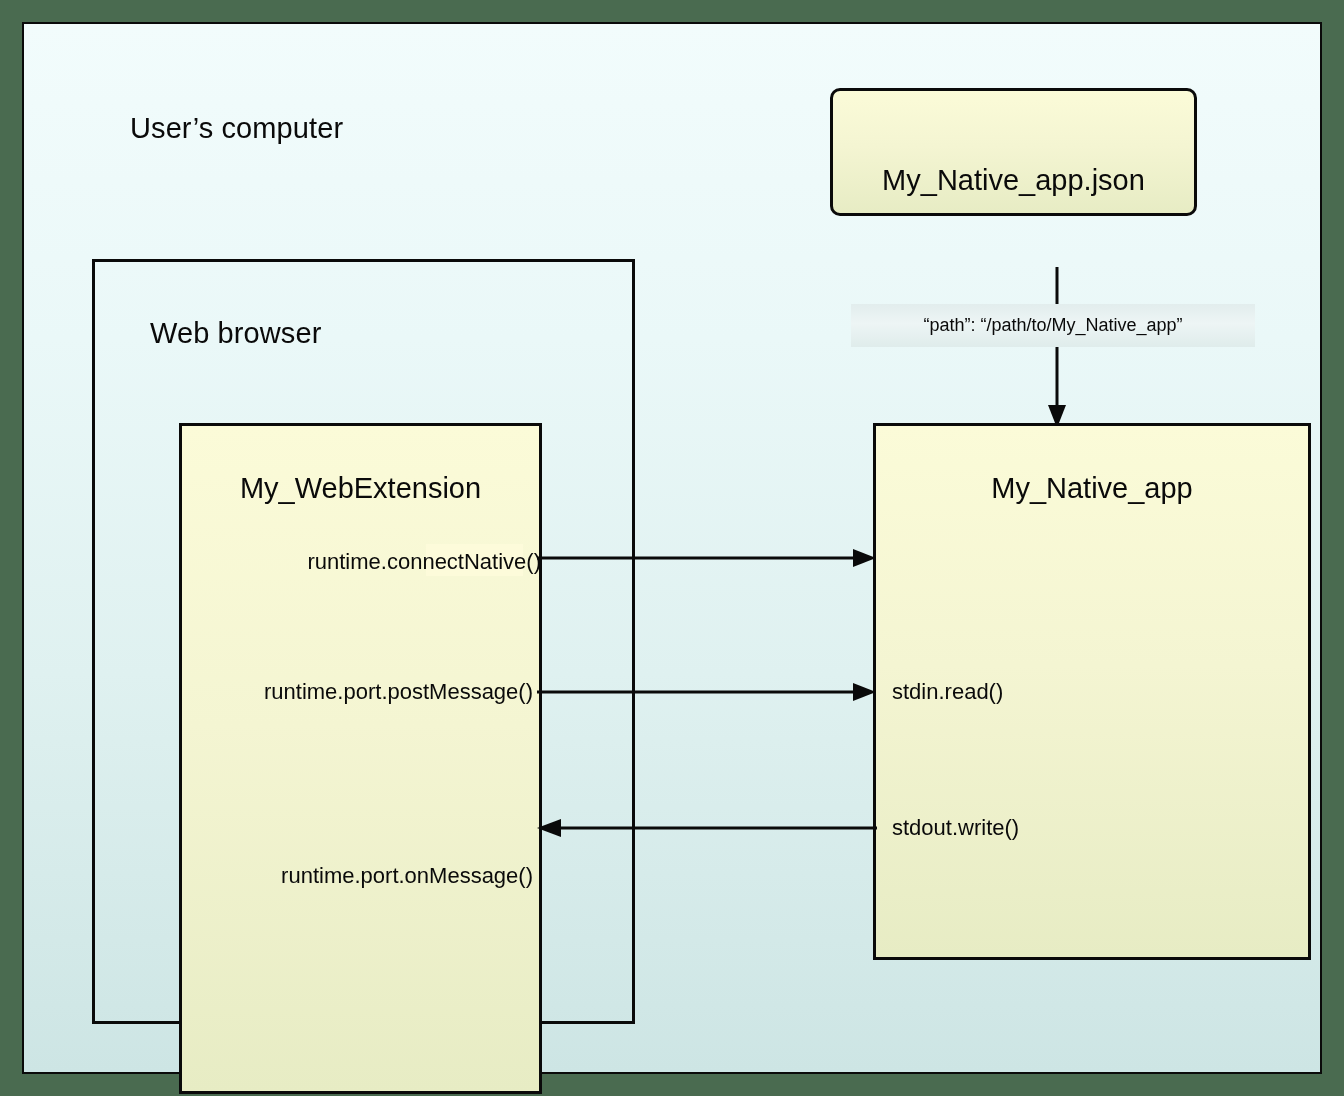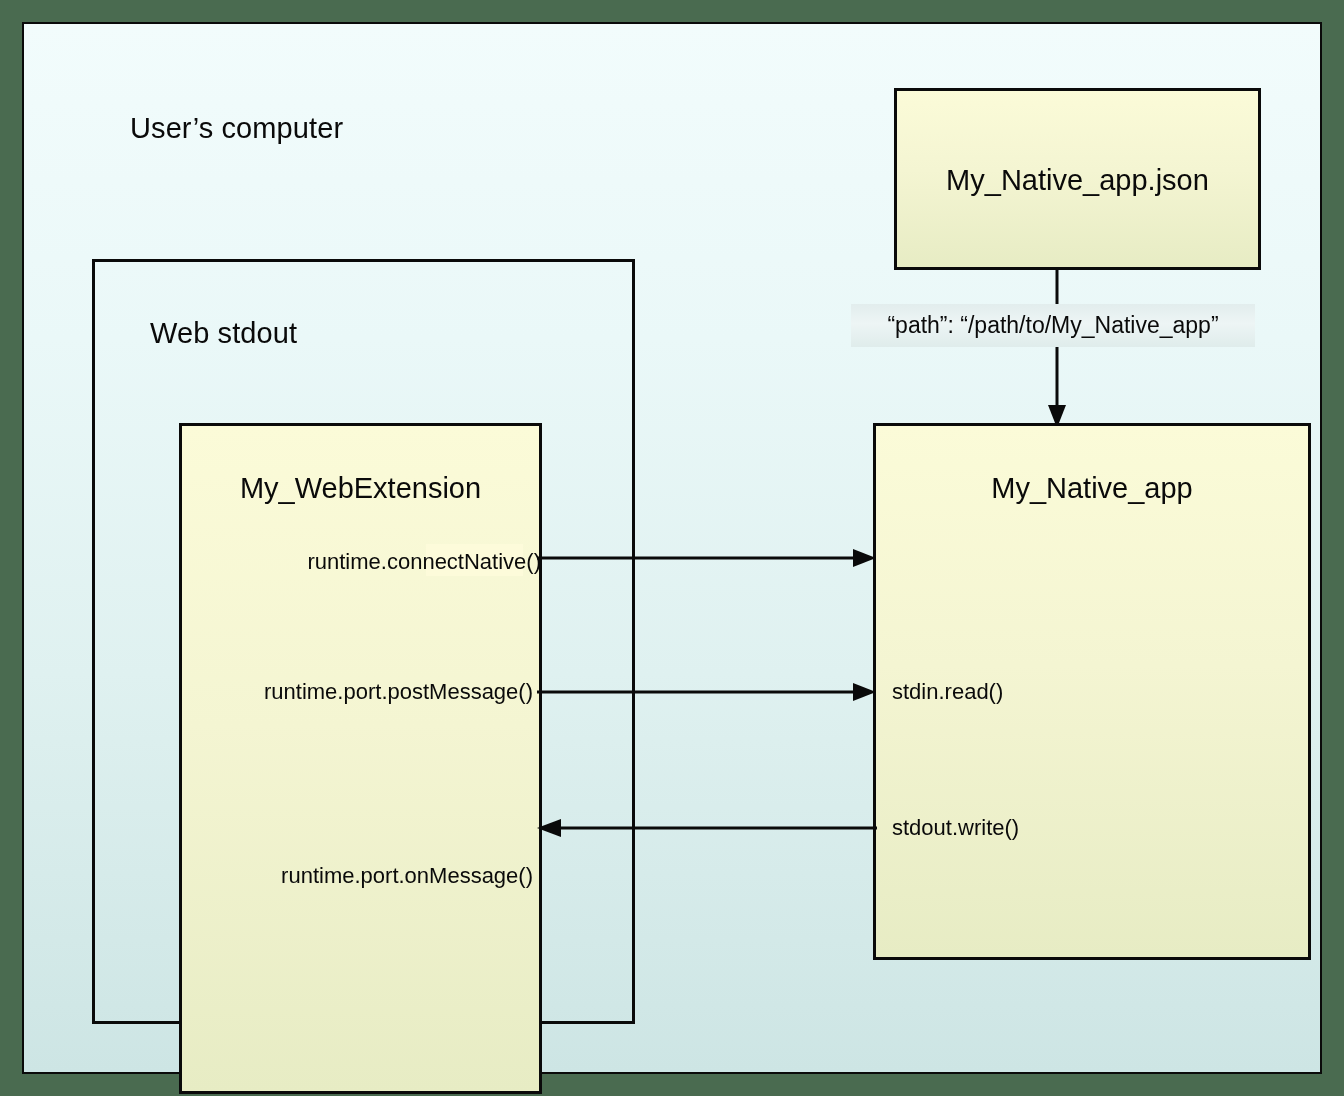--- a/index.html
+++ b/index.html
@@ -79,56 +79,56 @@
     background: #fdfbda;
   }
 
   
   .path-label {
     position: absolute;
     box-sizing: border-box;
     display: flex;
     align-items: center;
     justify-content: center;
-    font-size: 23px;
+    font-size: 18px;
     color: #0a0a0a;
     white-space: nowrap;
     background: linear-gradient(180deg, #e2eded 0%, #edf5f5 45%, #dfeceb 100%);
   }
 
   
   .arrow-svg {
     position: absolute;
     overflow: visible;
   }
 </style>
 </head>
 <body>
 
 <div class="frame">
   <div class="canvas">
 
     <div class="container-title" style="left: 106px; top: 88px;">User’s computer</div>
 
     <div class="box box-plain" style="left: 68px; top: 235px; width: 543px; height: 765px;"></div>
-    <div class="container-title" style="left: 126px; top: 293px;">Web stdout</div>
+    <div class="container-title" style="left: 126px; top: 293px;">Web browser</div>
 
     <div class="box box-yellow" style="left: 155px; top: 399px; width: 363px; height: 671px;">
       <div class="box-title" style="top: 46px;">My_WebExtension</div>
     </div>
 
     <div class="hl" style="left: 402px; top: 520px; width: 97px; height: 32px;"></div>
 
     <div class="api-label api-right" style="left: 100px; top: 657px; width: 409px;">runtime.port.postMessage()</div>
 
     <div class="api-label api-right" style="left: 120px; top: 527px; width: 397px;">runtime.connectNative()</div>
 
     <div class="api-label api-right" style="left: 100px; top: 793px; width: 409px; margin-top: 48px;">runtime.port.onMessage()</div>
 
-    <div class="box box-yellow" style="left: 870px; top: 64px; width: 367px; height: 182px;">
+    <div class="box box-yellow" style="left: 806px; top: 64px; width: 367px; height: 128px; border-radius: 10px;">
       <div class="box-title" style="top: 73px;">My_Native_app.json</div>
     </div>
 
     <svg class="arrow-svg" style="left: 1020px; top: 243px; width: 26px; height: 162px;" viewBox="0 0 26 162">
       <line x1="13" y1="0" x2="13" y2="148" stroke="#0a0a0a" stroke-width="3"></line>
       <polygon points="13,161 4,138 22,138" fill="#0a0a0a"></polygon>
     </svg>
 
     <div class="path-label" style="left: 827px; top: 280px; width: 404px; height: 43px;">“path”: “/path/to/My_Native_app”</div>
 

